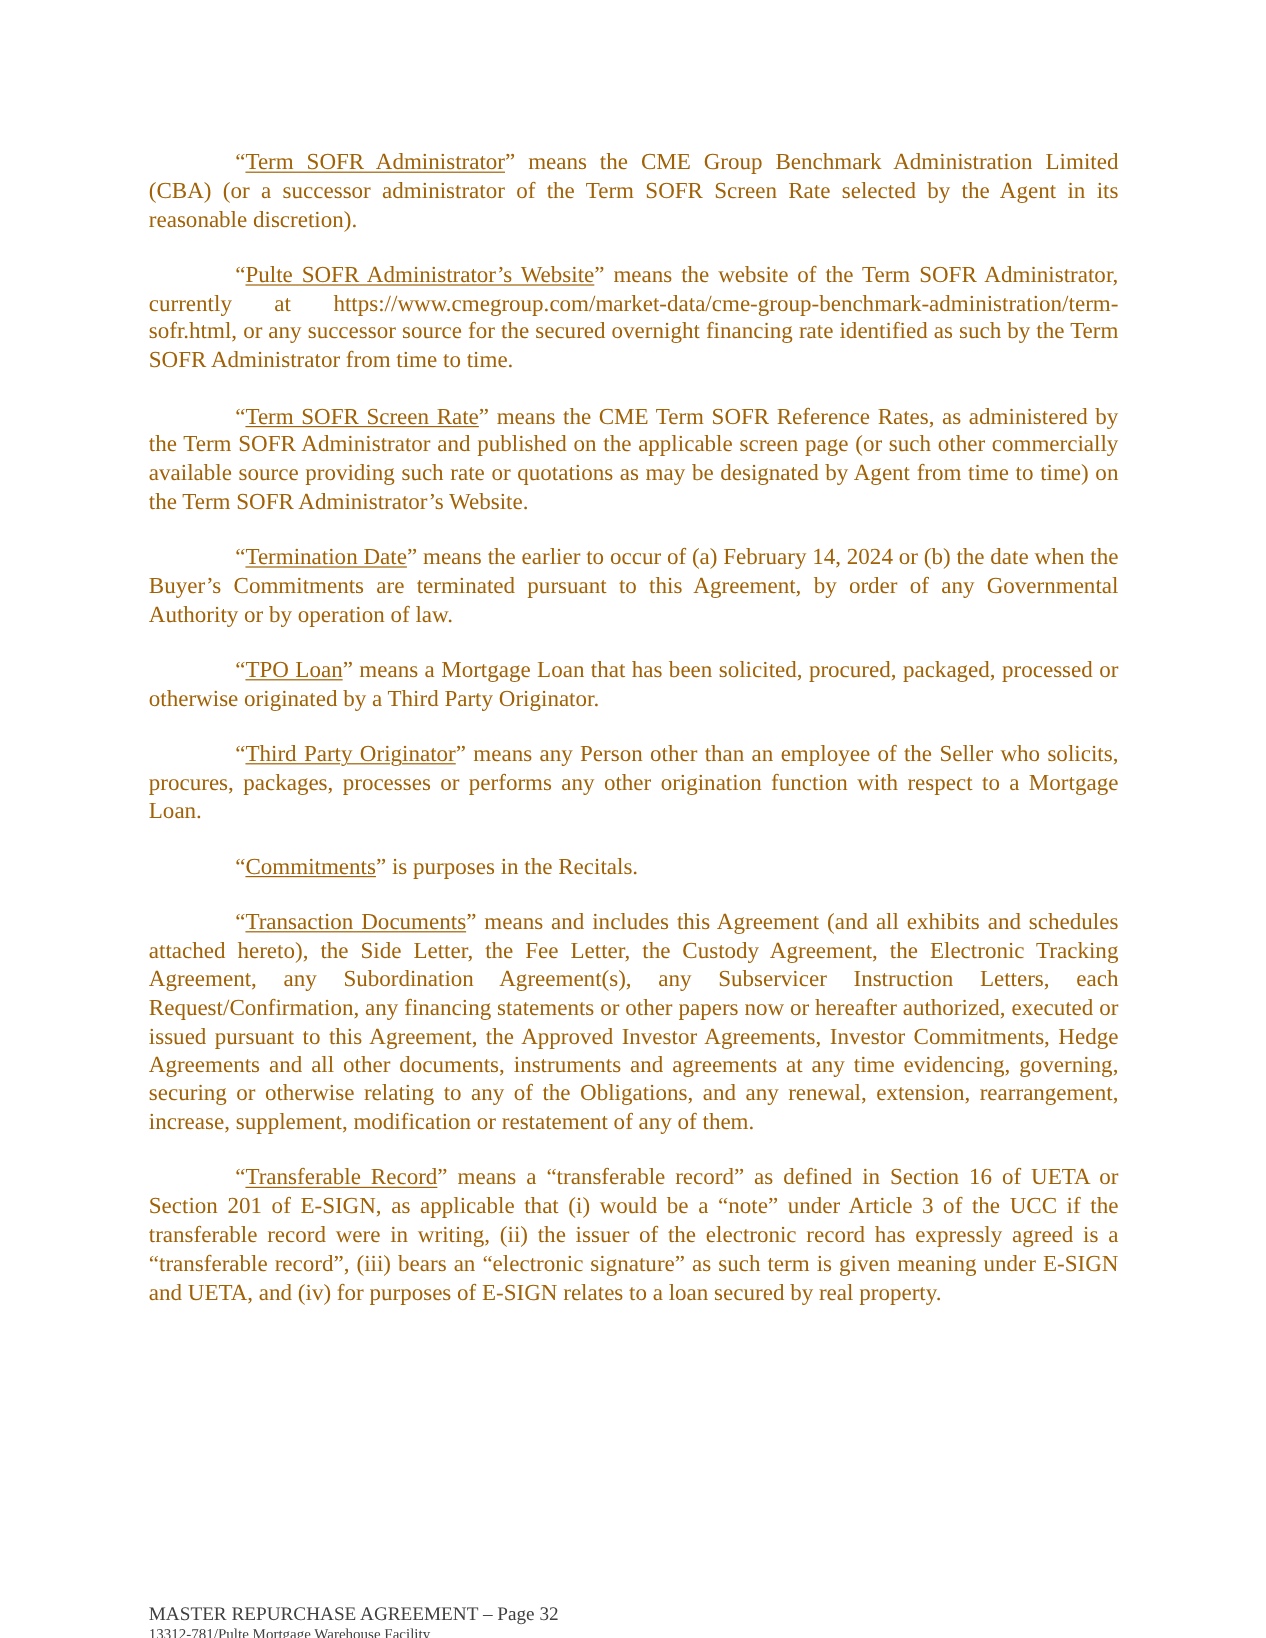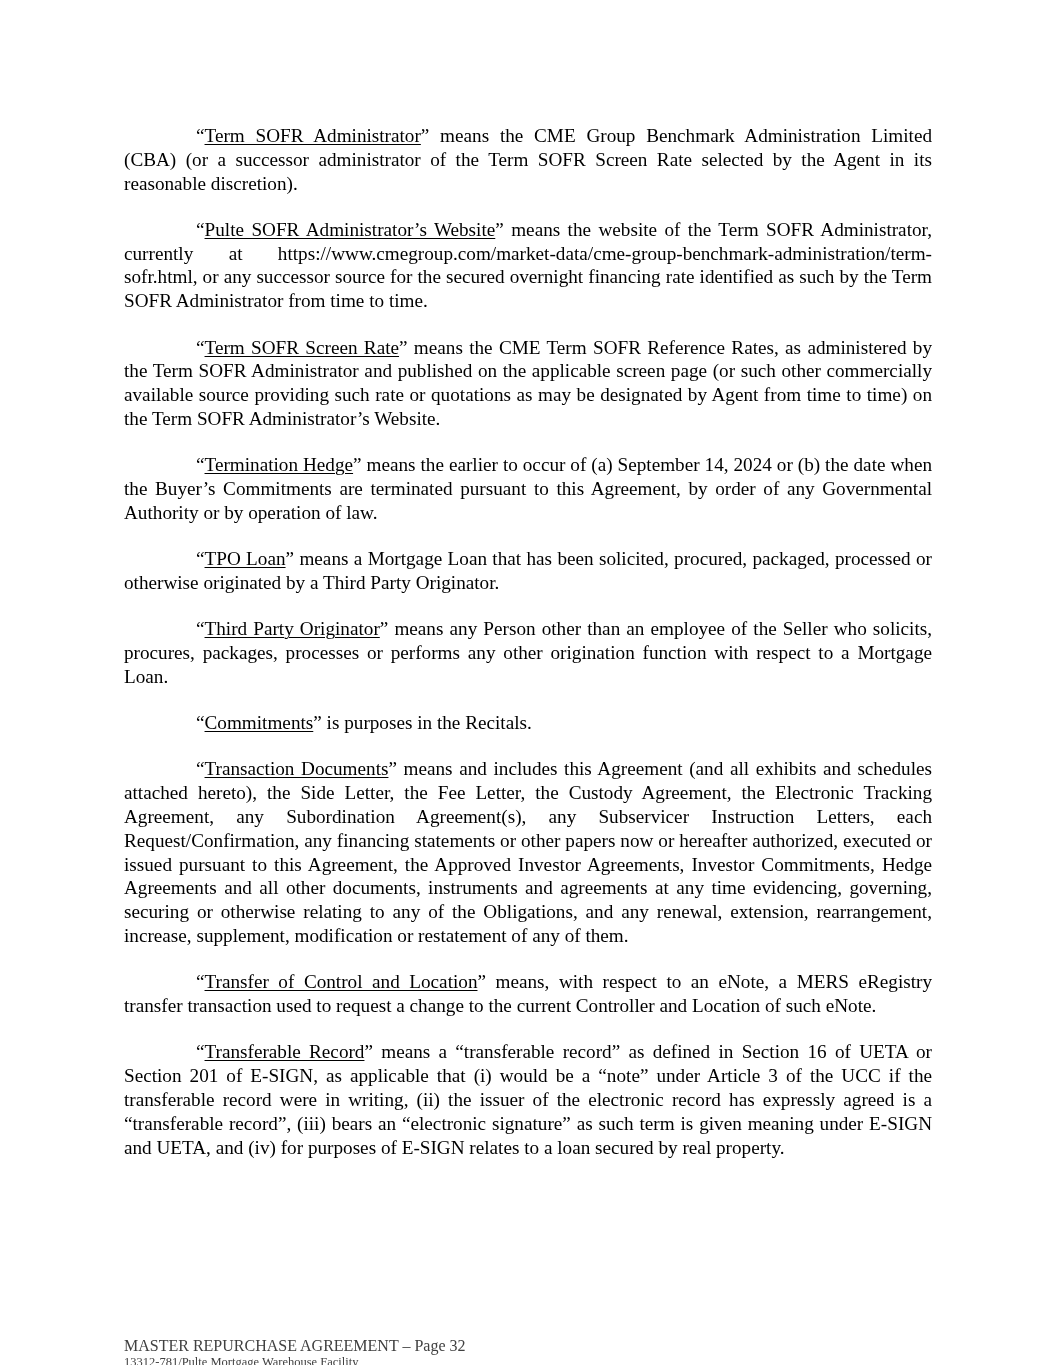--- a/index.html
+++ b/index.html
@@ -1,20 +1,20 @@
 <!DOCTYPE html>
 <html><head>
   <meta charset="utf-8">
   <style>
     html, body { margin: 0; padding: 0; background: #ffffff; }
     body { width: 1055px; height: 1365px; position: relative; overflow: hidden; }
     .page {
       position: absolute; left: 124px; top: 124px; width: 808px;
       font-family: "Liberation Serif", "DejaVu Serif", serif;
-      font-size: 19.2px; line-height: 23.8px; color: #000000;
+      font-size: 19.2px; line-height: 23.8px; color: #a16207;
     }
     .para {
       margin: 0 0 22.5px 0;
       text-align: justify;
       text-indent: 72px;
     }
     .term { text-decoration: underline; text-underline-offset: 2px; text-decoration-thickness: 1px; }
     .footer {
       position: absolute; left: 124px; top: 1336px;
       font-family: "Liberation Serif", "DejaVu Serif", serif; color: #404040;
@@ -22,25 +22,24 @@
     .footer-title { font-size: 16px; line-height: 19px; }
     .footer-ref { font-size: 12.5px; line-height: 15px; }
   </style>
 </head>
 <body>
 
 <div class="page">
   <p class="para"><span>“</span><span class="term">Term SOFR Administrator</span><span>” means the CME Group Benchmark Administration Limited (CBA) (or a successor administrator of the Term SOFR Screen Rate selected by the Agent in its reasonable discretion).</span></p>
   <p class="para"><span>“</span><span class="term">Pulte SOFR Administrator’s Website</span><span>” means the website of the Term SOFR Administrator, currently at https://www.cmegroup.com/market-data/cme-group-benchmark-administration/term-sofr.html, or any successor source for the secured overnight financing rate identified as such by the Term SOFR Administrator from time to time.</span></p>
   <p class="para"><span>“</span><span class="term">Term SOFR Screen Rate</span><span>” means the CME Term SOFR Reference Rates, as administered by the Term SOFR Administrator and published on the applicable screen page (or such other commercially available source providing such rate or quotations as may be designated by Agent from time to time) on the Term SOFR Administrator’s Website.</span></p>
-  <p class="para"><span>“</span><span class="term">Termination Hedge</span><span>” means the earlier to occur of (a) September 14, 2024 or (b) the date when the Buyer’s Commitments are terminated pursuant to this Agreement, by order of any Governmental Authority or by operation of law.</span></p>
+  <p class="para"><span>“</span><span class="term">Termination Date</span><span>” means the earlier to occur of (a) February 14, 2024 or (b) the date when the Buyer’s Commitments are terminated pursuant to this Agreement, by order of any Governmental Authority or by operation of law.</span></p>
   <p class="para"><span>“</span><span class="term">TPO Loan</span><span>” means a Mortgage Loan that has been solicited, procured, packaged, processed or otherwise originated by a Third Party Originator.</span></p>
   <p class="para"><span>“</span><span class="term">Third Party Originator</span><span>” means any Person other than an employee of the Seller who solicits, procures, packages, processes or performs any other origination function with respect to a Mortgage Loan.</span></p>
   <p class="para"><span>“</span><span class="term">Commitments</span><span>” is purposes in the Recitals.</span></p>
   <p class="para"><span>“</span><span class="term">Transaction Documents</span><span>” means and includes this Agreement (and all exhibits and schedules attached hereto), the Side Letter, the Fee Letter, the Custody Agreement, the Electronic Tracking Agreement, any Subordination Agreement(s), any Subservicer Instruction Letters, each Request/Confirmation, any financing statements or other papers now or hereafter authorized, executed or issued pursuant to this Agreement, the Approved Investor Agreements, Investor Commitments, Hedge Agreements and all other documents, instruments and agreements at any time evidencing, governing, securing or otherwise relating to any of the Obligations, and any renewal, extension, rearrangement, increase, supplement, modification or restatement of any of them.</span></p>
-  <p class="para"><span>“</span><span class="term">Transfer of Control and Location</span><span>” means, with respect to an eNote, a MERS eRegistry transfer transaction used to request a change to the current Controller and Location of such eNote.</span></p>
   <p class="para"><span>“</span><span class="term">Transferable Record</span><span>” means a “transferable record” as defined in Section 16 of UETA or Section 201 of E-SIGN, as applicable that (i) would be a “note” under Article 3 of the UCC if the transferable record were in writing, (ii) the issuer of the electronic record has expressly agreed is a “transferable record”, (iii) bears an “electronic signature” as such term is given meaning under E-SIGN and UETA, and (iv) for purposes of E-SIGN relates to a loan secured by real property.</span></p>
 </div>
 
 <div class="footer">
   <div class="footer-title">MASTER REPURCHASE AGREEMENT – Page 32</div>
   <div class="footer-ref">13312-781/Pulte Mortgage Warehouse Facility</div>
 </div>
 
 </body></html>

